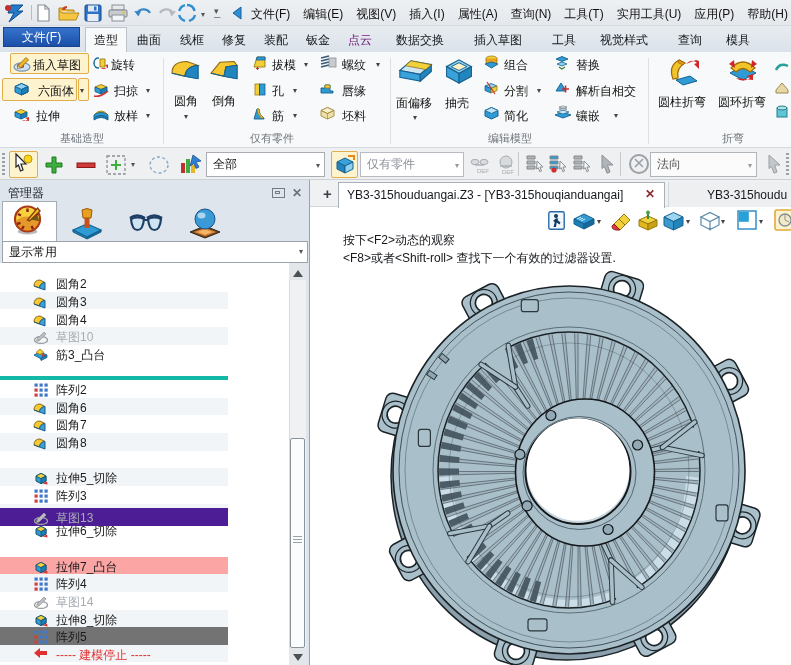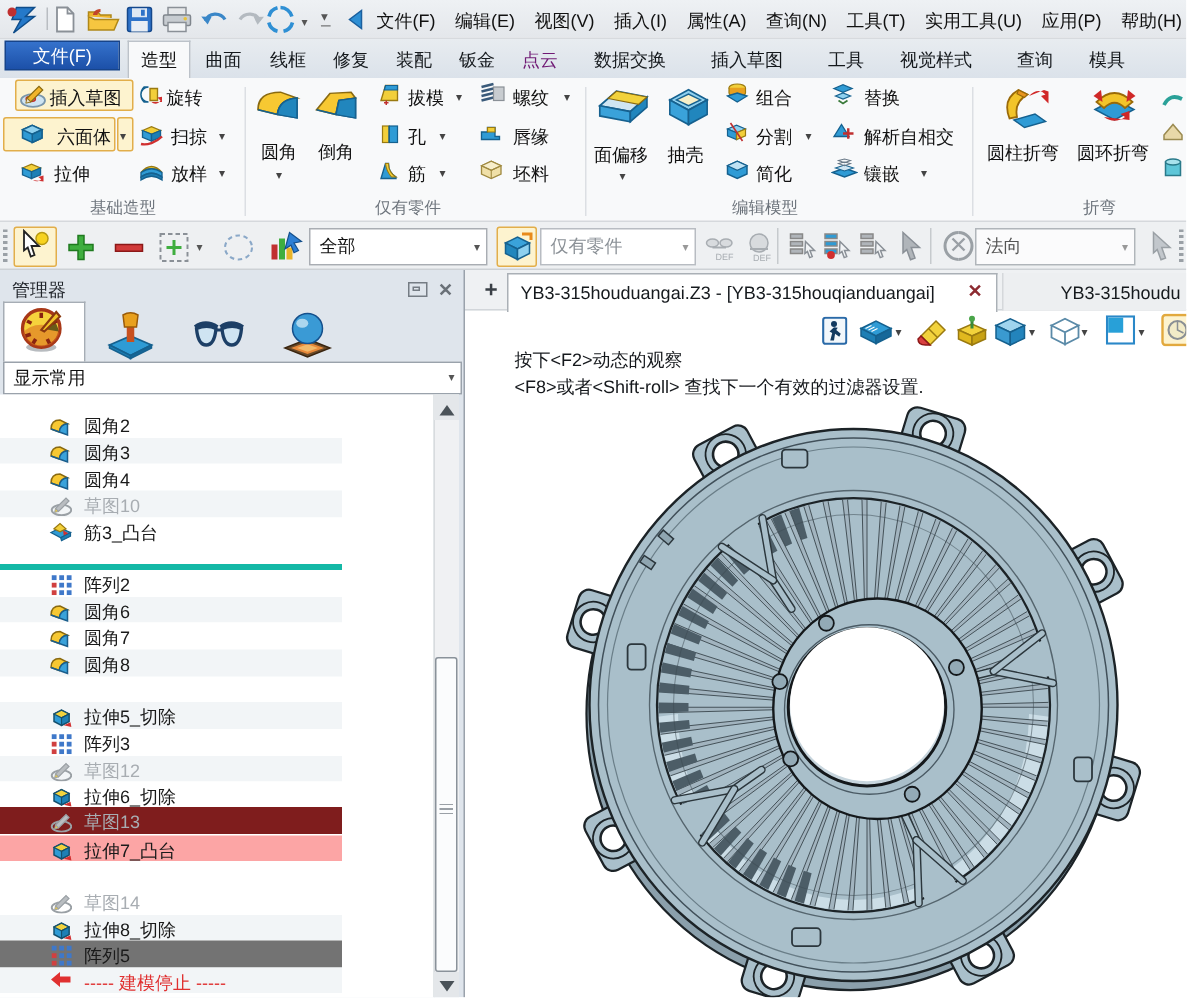--- a/index.html
+++ b/index.html
@@ -518,36 +518,50 @@
     </div>
     <div class="trow" style="top:521.3px;height:17.6px;background:#ffffff">
       <span class="ti"><svg width="15" height="15" viewBox="0 0 15 15" style="">
           <path d="M3 6 L8 3.4 L13 6 L13 11 L8 13.6 L3 11 Z" fill="#2f9bd5" stroke="#14506e" stroke-width="1"></path>
           <path d="M3 6 L8 3.4 L13 6 L8 8.6 Z" fill="#f2d23c" stroke="#14506e" stroke-width="0.8"></path>
           <path d="M8 8.6 L13 6 L13 11 L8 13.6 Z" fill="#1d7fb5" stroke="#14506e" stroke-width="0.8"></path>
           <path d="M9.5 13.5 L14 11.5 L14.6 14.6 Z" fill="#d03030"></path>
         </svg></span>
       <span class="tt" style="color:#1a1a1a">拉伸6_切除</span>
     </div>
-    <div class="trow" style="top:538px;height:17.6px;background:#7f1d1d">
+    <div class="trow" style="top:508px;height:17.6px;background:#4c1d95">
       <span class="ti"><svg width="15" height="15" viewBox="0 0 15 15" style="">
           <ellipse cx="8" cy="11" rx="6.5" ry="3.5" fill="none" stroke="#9aa0a5" stroke-width="1.3"></ellipse>
           <path d="M4 10 L11 3 L13 5 L6 12 Z" fill="#b9bdc1" stroke="#9aa0a5" stroke-width="0.8"></path>
           <path d="M4 10 L6 12 L3.4 12.6 Z" fill="#e8c84a" stroke="#9aa0a5" stroke-width="0.6"></path>
         </svg></span>
       <span class="tt" style="color:#a8adb2">草图13</span>
     </div>
     <div class="trow" style="top:556.6px;height:17.6px;background:#fca5a5">
       <span class="ti"><svg width="15" height="15" viewBox="0 0 15 15" style="">
           <path d="M3 6 L8 3.4 L13 6 L13 11 L8 13.6 L3 11 Z" fill="#2f9bd5" stroke="#14506e" stroke-width="1"></path>
           <path d="M3 6 L8 3.4 L13 6 L8 8.6 Z" fill="#f2d23c" stroke="#14506e" stroke-width="0.8"></path>
           <path d="M8 8.6 L13 6 L13 11 L8 13.6 Z" fill="#1d7fb5" stroke="#14506e" stroke-width="0.8"></path>
           <path d="M9.5 13.5 L14 11.5 L14.6 14.6 Z" fill="#d03030"></path>
         </svg></span>
       <span class="tt" style="color:#1a1a1a">拉伸7_凸台</span>
+    </div>
+    <div class="trow" style="top:574.2px;height:17.6px;background:#f2f5f7">
+      <span class="ti"><svg width="15" height="15" viewBox="0 0 15 15" style="">
+          <rect x="1.5" y="1.5" width="3.2" height="3.2" fill="#3f78c9"></rect>
+          <rect x="1.5" y="6.5" width="3.2" height="3.2" fill="#d04040"></rect>
+          <rect x="1.5" y="11.5" width="3.2" height="3.2" fill="#d04040"></rect>
+          <rect x="6.5" y="1.5" width="3.2" height="3.2" fill="#3f78c9"></rect>
+          <rect x="6.5" y="6.5" width="3.2" height="3.2" fill="#3f78c9"></rect>
+          <rect x="6.5" y="11.5" width="3.2" height="3.2" fill="#3f78c9"></rect>
+          <rect x="11.5" y="1.5" width="3.2" height="3.2" fill="#3f78c9"></rect>
+          <rect x="11.5" y="6.5" width="3.2" height="3.2" fill="#3f78c9"></rect>
+          <rect x="11.5" y="11.5" width="3.2" height="3.2" fill="#3f78c9"></rect>
+        </svg></span>
+      <span class="tt" style="color:#1a1a1a">阵列4</span>
     </div>
     <div class="trow" style="top:591.9px;height:17.6px;background:#ffffff">
       <span class="ti"><svg width="15" height="15" viewBox="0 0 15 15" style="">
           <ellipse cx="8" cy="11" rx="6.5" ry="3.5" fill="none" stroke="#9aa0a5" stroke-width="1.3"></ellipse>
           <path d="M4 10 L11 3 L13 5 L6 12 Z" fill="#b9bdc1" stroke="#9aa0a5" stroke-width="0.8"></path>
           <path d="M4 10 L6 12 L3.4 12.6 Z" fill="#e8c84a" stroke="#9aa0a5" stroke-width="0.6"></path>
         </svg></span>
       <span class="tt" style="color:#a8adb2">草图14</span>
     </div>
     <div class="trow" style="top:609.5px;height:17.6px;background:#f2f5f7">

